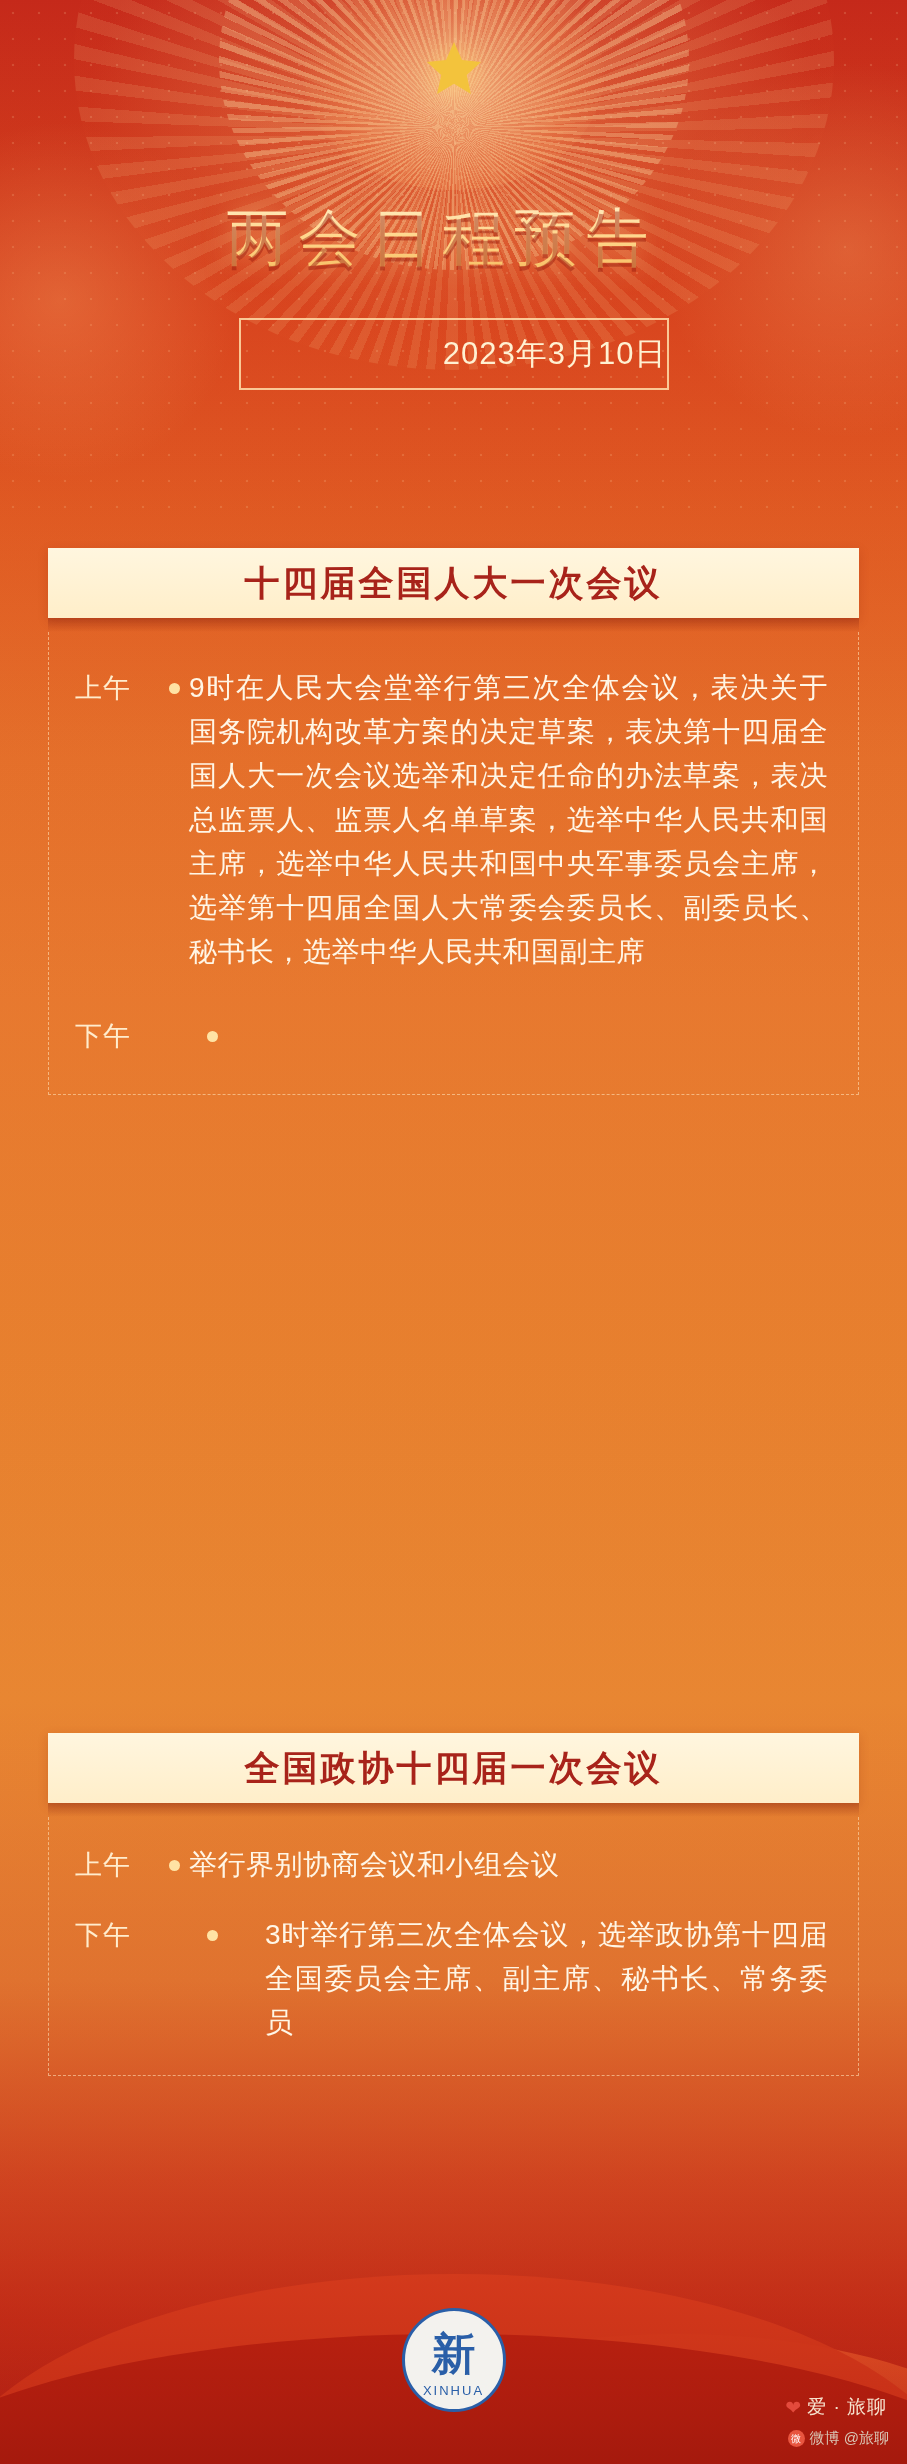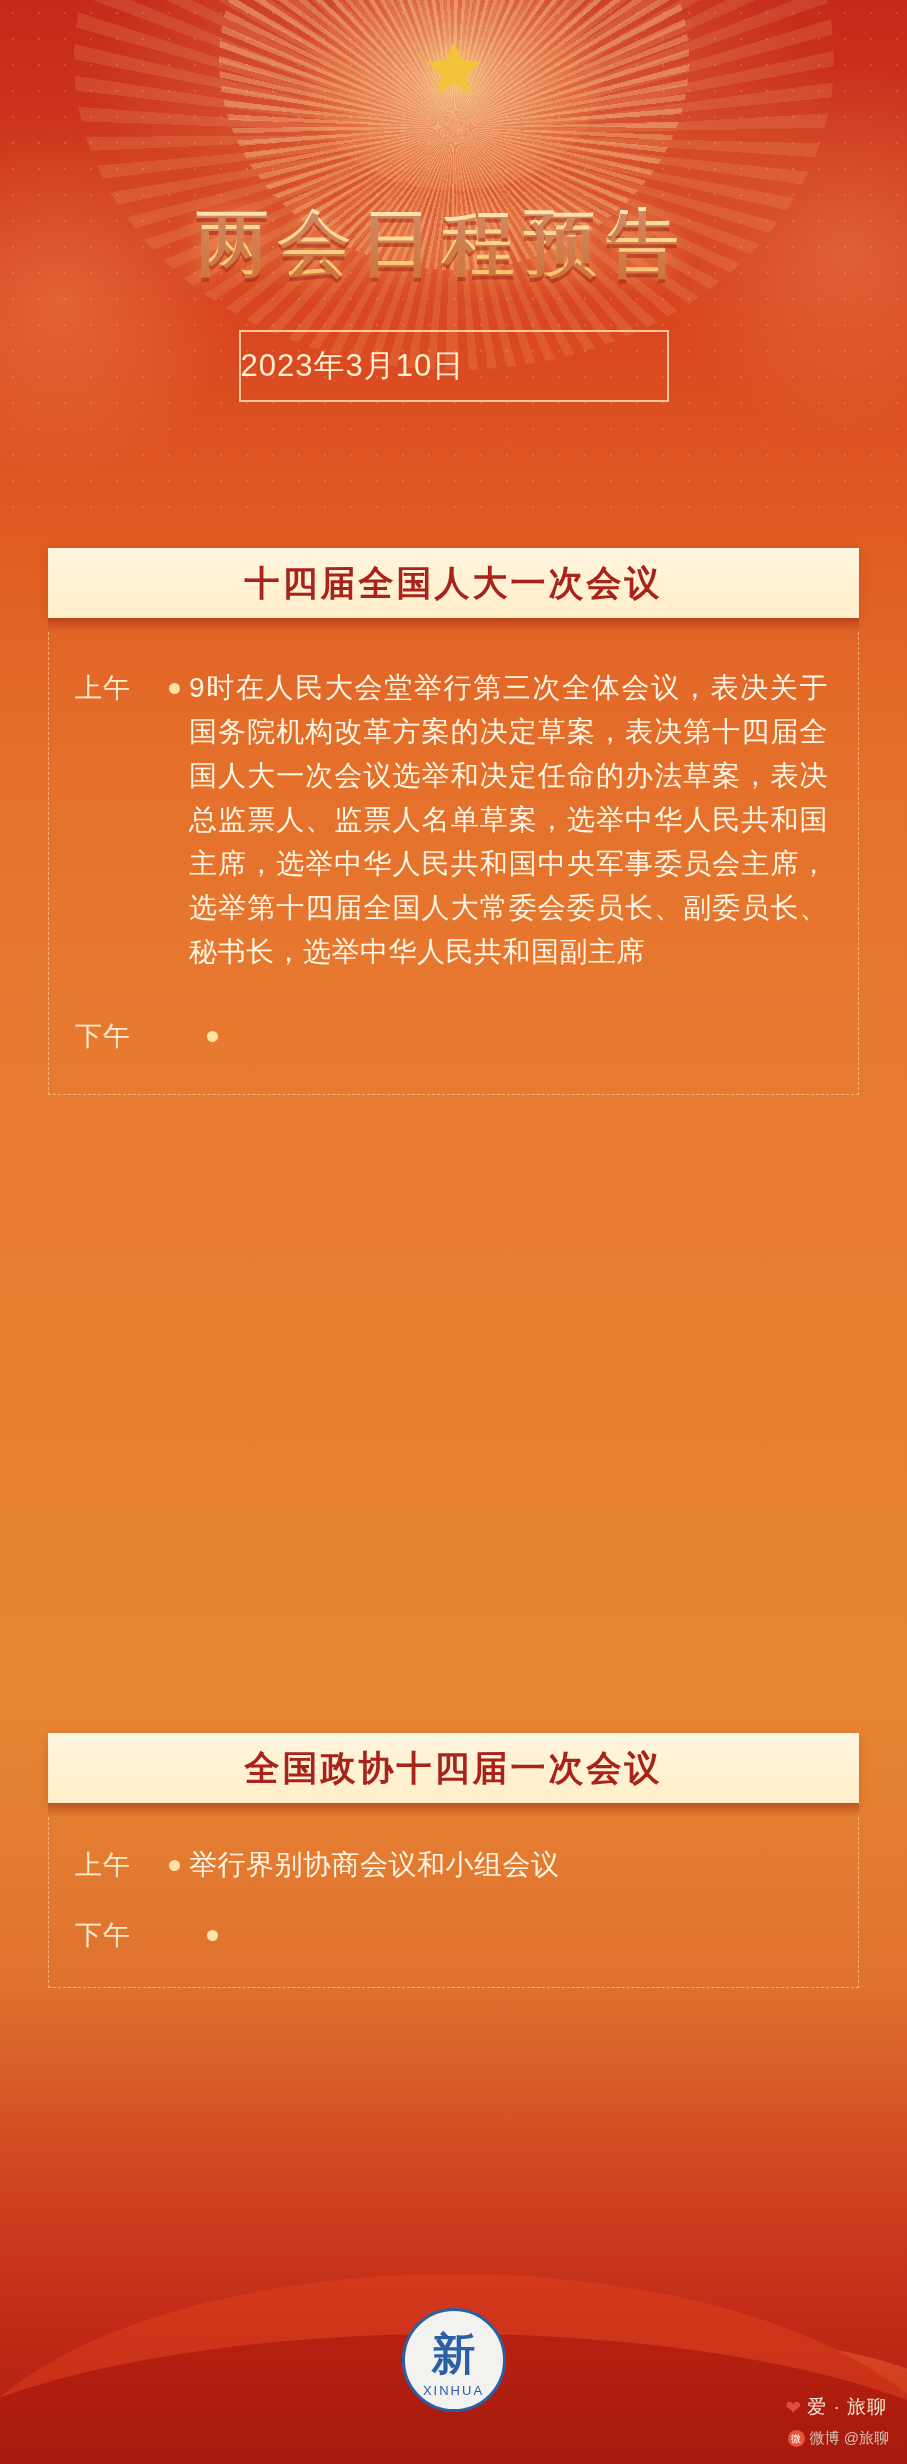--- a/index.html
+++ b/index.html
@@ -82,36 +82,36 @@
   }
   .glow-l { position:absolute; left:-120px; top:120px; width:360px; height:360px; border-radius:50%;
     background: radial-gradient(circle, rgba(255,180,110,.28) 0%, rgba(255,150,80,0) 70%); }
   .glow-r { position:absolute; right:-130px; top:60px; width:380px; height:380px; border-radius:50%;
     background: radial-gradient(circle, rgba(255,190,120,.25) 0%, rgba(255,150,80,0) 70%); }
 
   
   .title-wrap { position: absolute; top: 196px; left: 0; width: 907px; text-align: center; }
   .main-title {
     font-family: "DejaVu Serif", "Liberation Serif", serif;
-    font-size: 72px;
-    font-weight: bold;
+    font-size: 62px;
+    font-weight: normal;
     letter-spacing: 10px;
     color: #ffe2a8;
     text-shadow: 0 4px 0 rgba(150,25,10,.45), 0 0 26px rgba(255,200,130,.55);
     background: linear-gradient(180deg, #fff3d2 0%, #ffd98f 48%, #f6b755 100%);
     -webkit-background-clip: text;
     background-clip: text;
     -webkit-text-fill-color: transparent;
     padding-right: 22px;
   }
   .date-box {
     margin: 38px auto 0;
     width: 430px; height: 72px;
     border: 2px solid rgba(255,222,170,.85);
-    display: flex; align-items: center; justify-content: flex-start;
+    display: flex; align-items: center; justify-content: flex-end;
   }
   .date-text {
     font-size: 31px;
     color: #fff1d2;
     letter-spacing: 1px;
   }
 
   
   .section { position: absolute; left: 48px; width: 811px; }
   .sec-head {
@@ -298,20 +298,21 @@
             <i></i>
           </div>
         <div class="row-text">举行界别协商会议和小组会议</div>
       </div>
 
       <div class="row">
         <div class="row-label">下午</div>
         <div class="row-bullet">
             <i></i>
           </div>
+        <div class="row-text">3时举行第三次全体会议，选举政协第十四届全国委员会主席、副主席、秘书长、常务委员</div>
       </div>
 
     </div>
   </div>
 
   <div class="bottom-wave">
     <div class="wave3"></div>
     <div class="wave1"></div>
     <div class="wave2"></div>
   </div>

